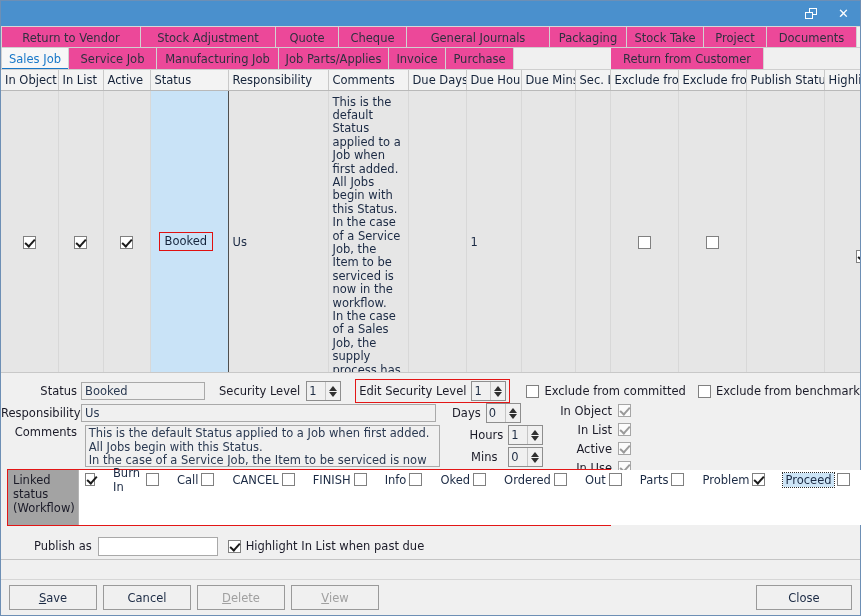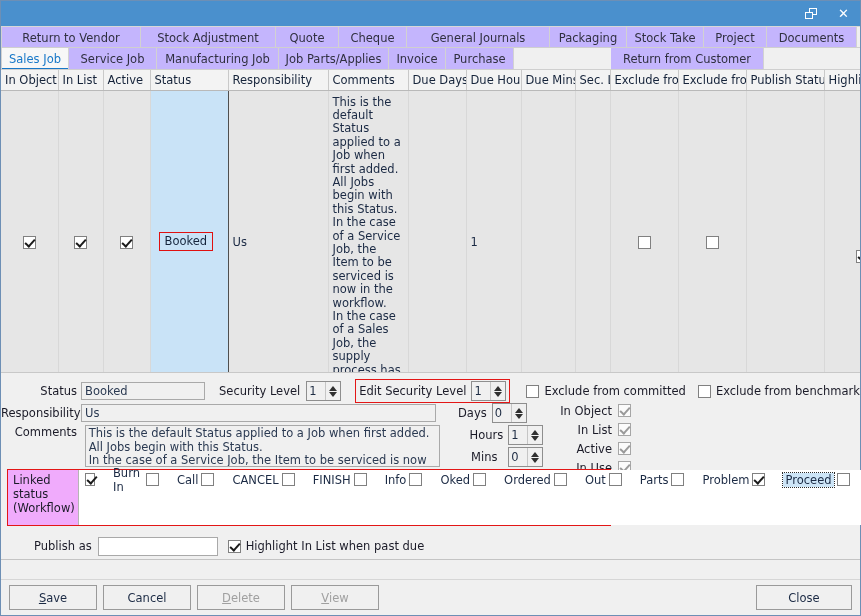--- a/index.html
+++ b/index.html
@@ -64,21 +64,21 @@
   }
   .tabrow.row1 { border-top: 1px solid #d7d7d7; }
   .tab {
     display: flex; align-items: center; justify-content: center;
     font-size: 11.5px;
     color: #303040;
     padding: 0 10px;
     border-right: 1px solid #d2d2d2;
     white-space: nowrap;
     height: 22px;
-    background: #c4b5fd;
+    background: #ec4899;
   }
   .tab:first-child { border-left: 1px solid #d2d2d2; }
   .tab.active {
     color: #1878c8;
     background: #f7f7f7;
     box-shadow: inset 0 -2px 0 #1878c8;
   }
 
   
   .grid-wrap {
@@ -235,21 +235,21 @@
     line-height: 13.5px;
     overflow: hidden;
   }
 
   
   .linked {
     position: absolute;
     left: 6px; top: 96px;
     width: 604px; height: 57px;
     border: 1.6px solid #e31616;
-    background: #f0abfc;
+    background: #a3a3a3;
     display: flex;
   }
   .linked-label {
     width: 70px;
     padding: 3px 0 0 5px;
     line-height: 14px;
     font-size: 11.5px;
     color: #1b1b28;
     flex: 0 0 auto;
   }
@@ -441,21 +441,21 @@
       </span>
       <span class="chk-line" style="margin-left:12px;">
         <span class="cb"></span>
         <span class="lbl">Exclude from benchmark</span>
       </span>
     </div>
 
     <div class="frow" style="position:absolute; left:0; top:30px; width:861px;">
       <span class="lbl" style="width:76px; text-align:right;">Responsibility</span>
       <input class="tin" style="width: 355px; margin-left: 4px;" value="Us">
-      <span class="lbl" style="margin-left:22px;">Days</span>
+      <span class="lbl" style="margin-left:16px;">Days</span>
       <span class="spin" style="margin-left:5px;">
         <input value="0" style="">
         <span class="arrows">
             <b class="up"></b>
             <b class="dn"></b>
           </span>
       </span>
     </div>
 
     <div style="position:absolute; left:0; top:52px; width:861px;">

